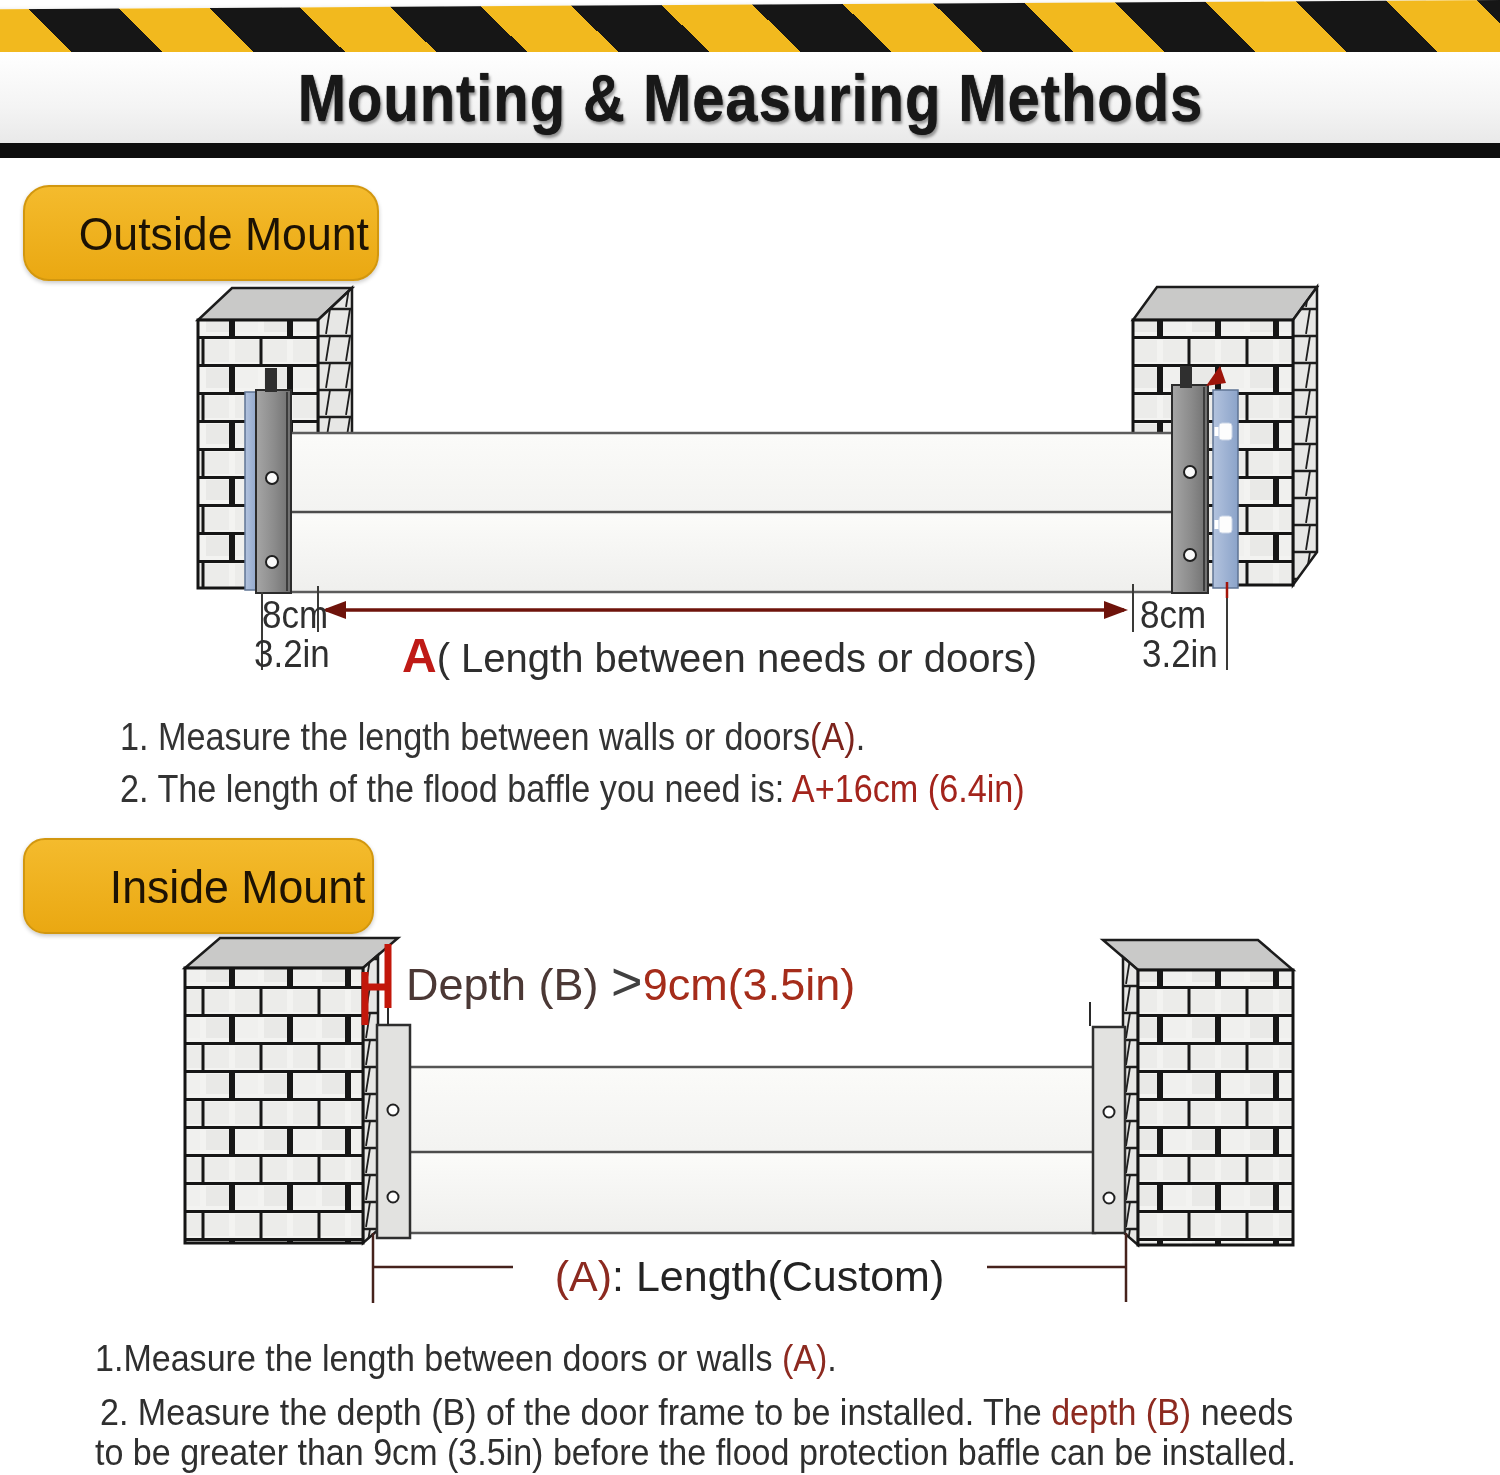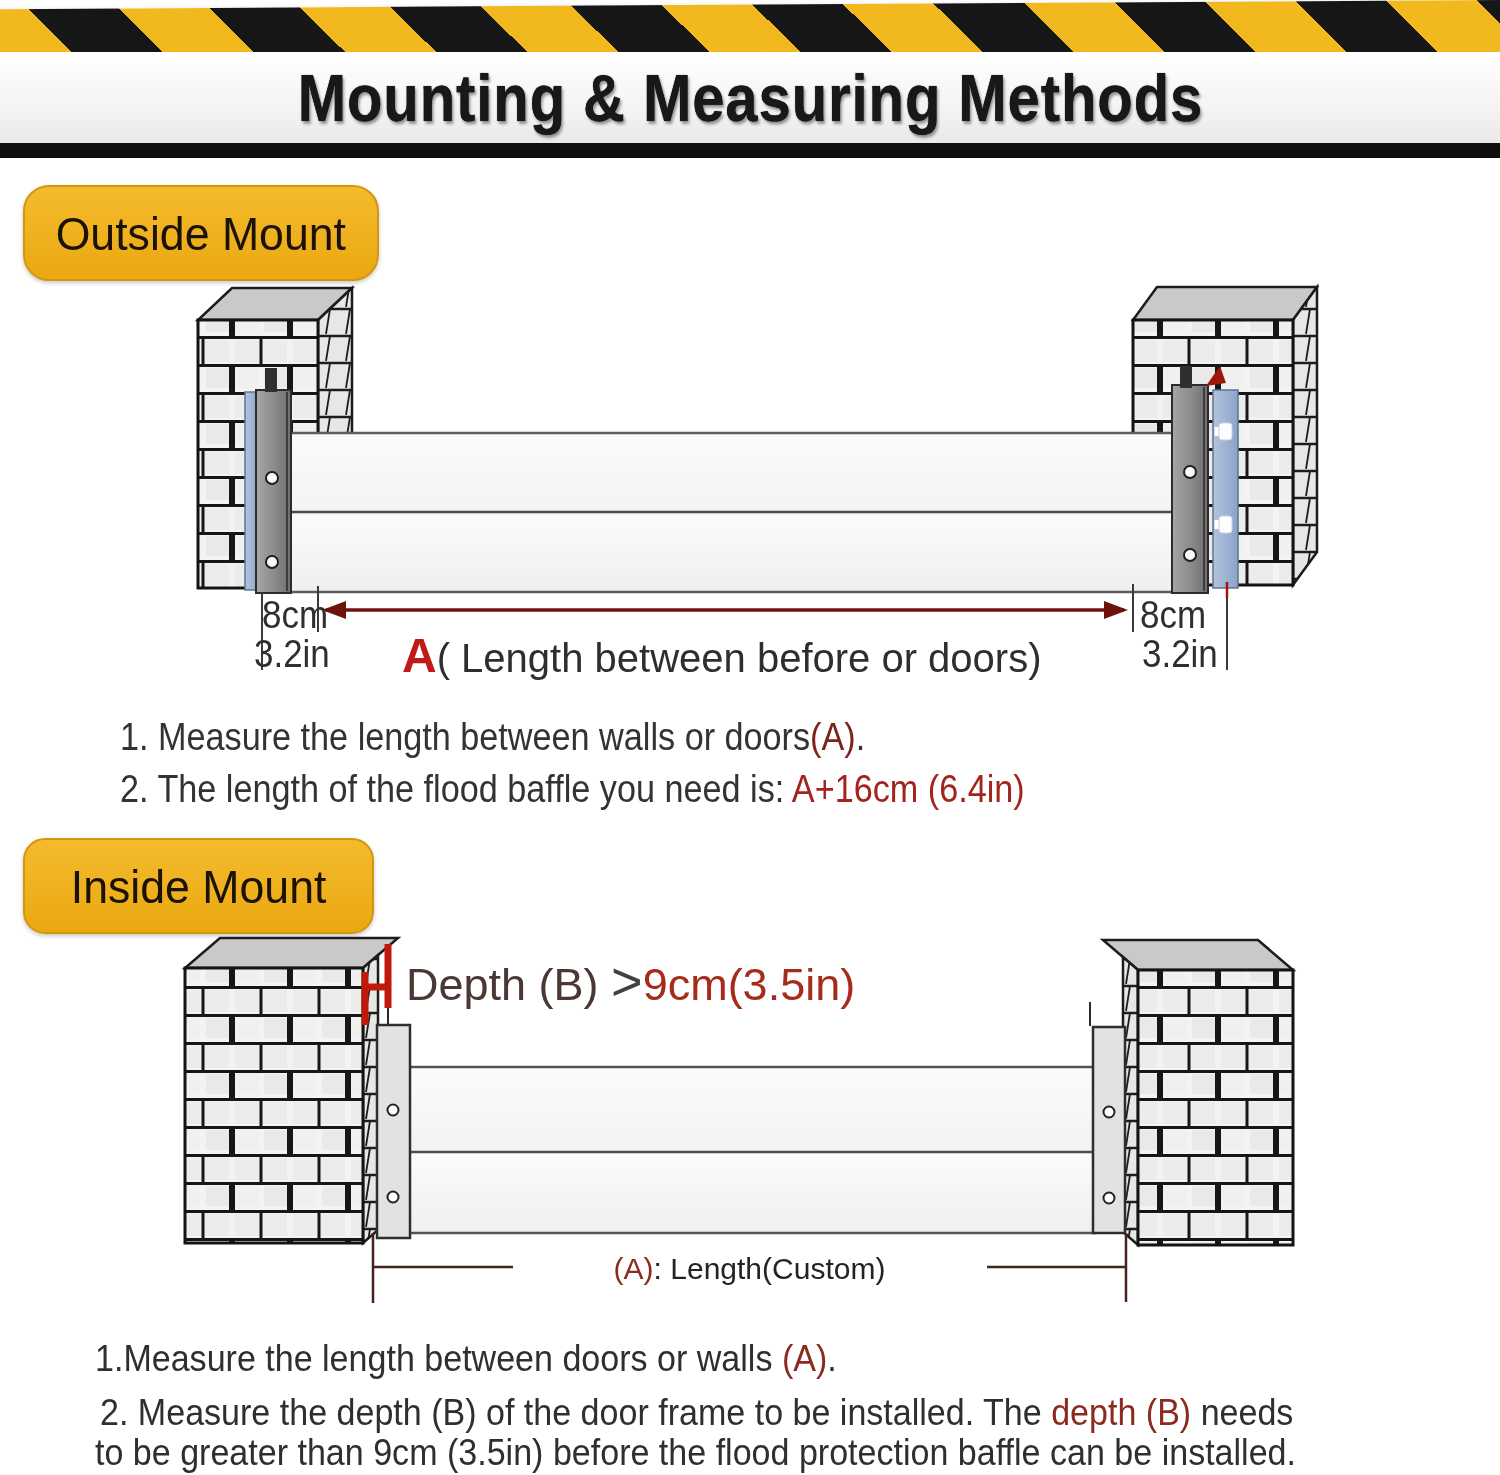--- a/index.html
+++ b/index.html
@@ -15,38 +15,38 @@
   .titleband{left:0;top:52px;width:1500px;height:91px;
     background:linear-gradient(180deg,#ffffff 0%,#f4f4f4 60%,#e9e9e9 100%);
     display:flex;align-items:center;justify-content:center;}
   .title{font-size:66px;font-weight:bold;color:#181818;letter-spacing:1px;
     transform:scaleX(0.88);white-space:nowrap;
     text-shadow:2px 3px 3px rgba(40,40,40,0.45),0 0 1px #000;}
   .blackbar{left:0;top:143px;width:1500px;height:15px;background:#0e0e0e;}
 
   
   .badge{background:linear-gradient(180deg,#f4bb2d,#eaa812);border:2px solid #d2970f;
-    border-radius:26px;display:flex;align-items:center;justify-content:center;
+    border-radius:26px;display:flex;align-items:center;justify-content:flex-end;
     box-shadow:0 2px 4px rgba(0,0,0,0.22);}
   .badge span{font-size:47px;color:#1c1204;transform:scaleX(0.95);white-space:nowrap;}
   .badge-outside{left:23px;top:185px;width:352px;height:92px;}
   .badge-inside{left:23px;top:838px;width:347px;height:92px;border-radius:22px;}
 
   
   .meas{font-size:38px;color:#2f2f2f;white-space:nowrap;transform:scaleX(0.92);transform-origin:0 0;}
   .span-label{font-size:40px;color:#2e2e2e;white-space:nowrap;}
   .span-label .bigA{font-size:48px;font-weight:bold;color:#bf1a16;}
   .steps{font-size:38px;color:#333;white-space:nowrap;transform:scaleX(0.9);transform-origin:0 0;}
   .steps .red, .red{color:#7c231c;}
   .bsteps{font-size:37px;color:#2f2f2f;white-space:nowrap;transform:scaleX(0.92);transform-origin:0 0;}
   .bsteps .red{color:#8d2a20;}
   .depth-label{white-space:nowrap;font-size:45px;color:#4b3835;margin-left:8px;}
   .depth-label .gt{font-size:54px;color:#414141;font-weight:300;}
   .depth-label .val{color:#a52c1a;}
-  .span2-label{left:373px;top:1252px;width:753px;text-align:center;font-size:30px;color:#232323;white-space:nowrap;}
+  .span2-label{left:373px;top:1252px;width:753px;text-align:center;font-size:43px;color:#232323;white-space:nowrap;}
   .span2-label .a{color:#8c2a20;}
   svg{display:block;}
 </style>
 </head>
 <body>
 
 <div id="canvas">
 
   <div class="abs tape"></div>
   <div class="abs titleband">
@@ -140,21 +140,21 @@
     </g>
     <g>
       <line x1="326" y1="330" x2="1124" y2="330" stroke="#6e130b" stroke-width="3.5"></line>
       <polygon points="322,330 346,321 346,339" fill="#6e130b"></polygon>
       <polygon points="1128,330 1104,321 1104,339" fill="#6e130b"></polygon>
     </g>
   </svg>
 
   <div class="abs meas" style="left:262px;top:594px">8cm</div>
   <div class="abs meas" style="left:254px;top:633px">3.2in</div>
-  <div class="abs span-label" style="left:402px;top:628px"><span class="bigA">A</span><span>( Length between before or doors)</span></div>
+  <div class="abs span-label" style="left:402px;top:628px"><span class="bigA">A</span><span>( Length between needs or doors)</span></div>
   <div class="abs meas" style="left:1140px;top:594px">8cm</div>
   <div class="abs meas" style="left:1142px;top:633px">3.2in</div>
 
   <div class="abs steps" style="left:120px;top:716px"><span>1. Measure the length between walls or doors</span><span class="red">(A)</span><span>.</span></div>
   <div class="abs steps" style="left:120px;top:768px"><span>2. The length of the flood baffle you need is: </span><span class="red" style="color:#a3241c">A+16cm (6.4in)</span></div>
 
   <div class="abs badge badge-inside">
     <span>Inside Mount</span>
   </div>
 

